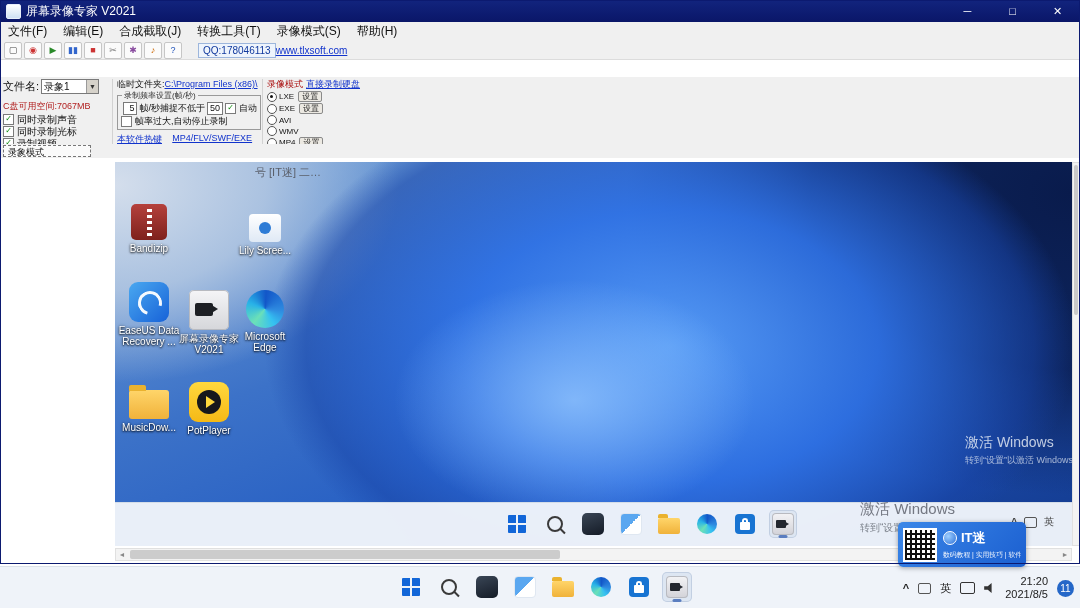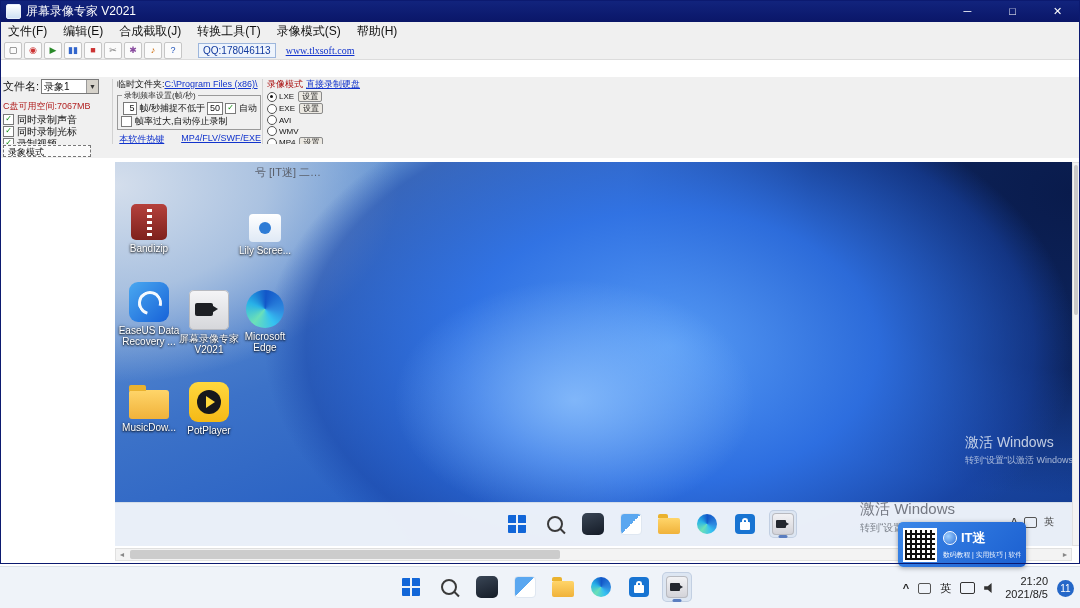--- a/index.html
+++ b/index.html
@@ -21,21 +21,21 @@
   .menubar{position:absolute;left:0;top:22px;width:1080px;height:19px;background:#f0f0f0;
     border-bottom:1px solid #dcdcdc;display:flex;align-items:center;font-size:12px;}
   .menu-item{padding:0 8px;}
   .toolbar{position:absolute;left:0;top:41px;width:1080px;height:19px;background:#f0f0f0;
     border-bottom:1px solid #dcdcdc;display:flex;align-items:center;padding-left:4px;box-sizing:border-box;}
   .tool-icon{width:16px;height:15px;border:1px solid #c6c6c6;background:#fbfbfb;margin-right:2px;
     font-size:9px;line-height:14px;text-align:center;border-radius:2px;}
   .g1{color:#444}.g2{color:#c33}.g3{color:#2a8a2a}.g4{color:#3366cc}.g5{color:#884a9e}
   .g6{color:#c33}.g7{color:#777}.g8{color:#c60}.g9{color:#2255bb}
   .qq{color:#123a9e;font-size:10px;margin-left:14px;border:1px solid #9db6dc;background:#eef4fc;padding:0 4px;height:13px;line-height:13px;}
-  .site{margin-left:10px;color:#1133cc;font-size:10px;text-decoration:underline;font-family:Liberation Serif, serif;}
+  .site{margin-left:0;color:#1133cc;font-size:10px;text-decoration:underline;}
   .tabstrip{position:absolute;left:2px;top:60px;display:flex;height:17px;}
   .tab{border:1px solid #9a9a9a;border-bottom:none;background:#e9e6df;font-size:11px;
     padding:1px 7px 0;margin-right:1px;border-radius:2px 2px 0 0;color:#222;}
   .tab.active{background:#f6f4ef;color:#aa1111;font-weight:bold;}
 
   
   .settings{position:absolute;left:0;top:77px;width:1080px;height:67px;background:#f0f0f0;border-bottom:1px solid #c9c9c9;}
   .panel{position:absolute;top:2px;}
   .panel-basic{left:3px;width:106px;}
   .panel-mid{left:112px;width:144px;border-left:1px solid #d2d2d2;padding-left:4px;}
@@ -44,21 +44,21 @@
   .lbl11{font-size:11px;}
   .combo{display:flex;align-items:center;border:1px solid #7a7a7a;background:#fff;height:13px;width:56px;margin-left:2px;}
   .combo-val{flex:1;font-size:10px;padding-left:2px;}
   .combo-arrow{width:11px;height:100%;background:#d6d2ca;font-size:7px;text-align:center;line-height:13px;color:#333;border-left:1px solid #9a9a9a;}
   .disk{color:#b22222;font-size:9px;margin-top:6px;}
   .chk-row{display:flex;align-items:center;font-size:10px;height:11px;margin-top:1px;}
   .chk{width:9px;height:9px;border:1px solid #7a7a7a;background:#fff;font-size:8px;line-height:8px;
     text-align:center;color:#0a8a0a;display:inline-block;margin-right:3px;flex:none;}
   .chk.un{color:transparent;}
   .h264{margin-top:3px;border:1px solid #cc2222;color:#cc2222;font-size:10px;display:flex;align-items:center;padding:0 1px;height:13px;}
-  .link{color:#1133cc;text-decoration:underline;font-size:9px;text-align:right;}
+  .link{color:#1133cc;text-decoration:underline;font-size:9px;}
   .freq-box{position:relative;border:1px solid #9a9a9a;margin-top:5px;padding:6px 3px 2px;}
   .freq-title{position:absolute;top:-6px;left:4px;background:#f0f0f0;font-size:8px;padding:0 2px;color:#333;}
   .inp{display:inline-block;border:1px solid #7a7a7a;background:#fff;font-size:9px;height:11px;line-height:11px;
     padding:0 2px;text-align:right;margin:0 2px;}
   .w20{width:18px}.w18{width:14px}
   .links-row{margin-top:3px;gap:8px;display:flex;}
   .red{color:#aa1111;font-size:9px;margin-right:3px;}
   .mode-row-item{display:flex;align-items:center;font-size:8px;line-height:9px;margin-top:1px;}
   .radio{width:8px;height:8px;border:1px solid #555;border-radius:50%;background:#fff;display:inline-block;
     margin-right:2px;position:relative;flex:none;}

